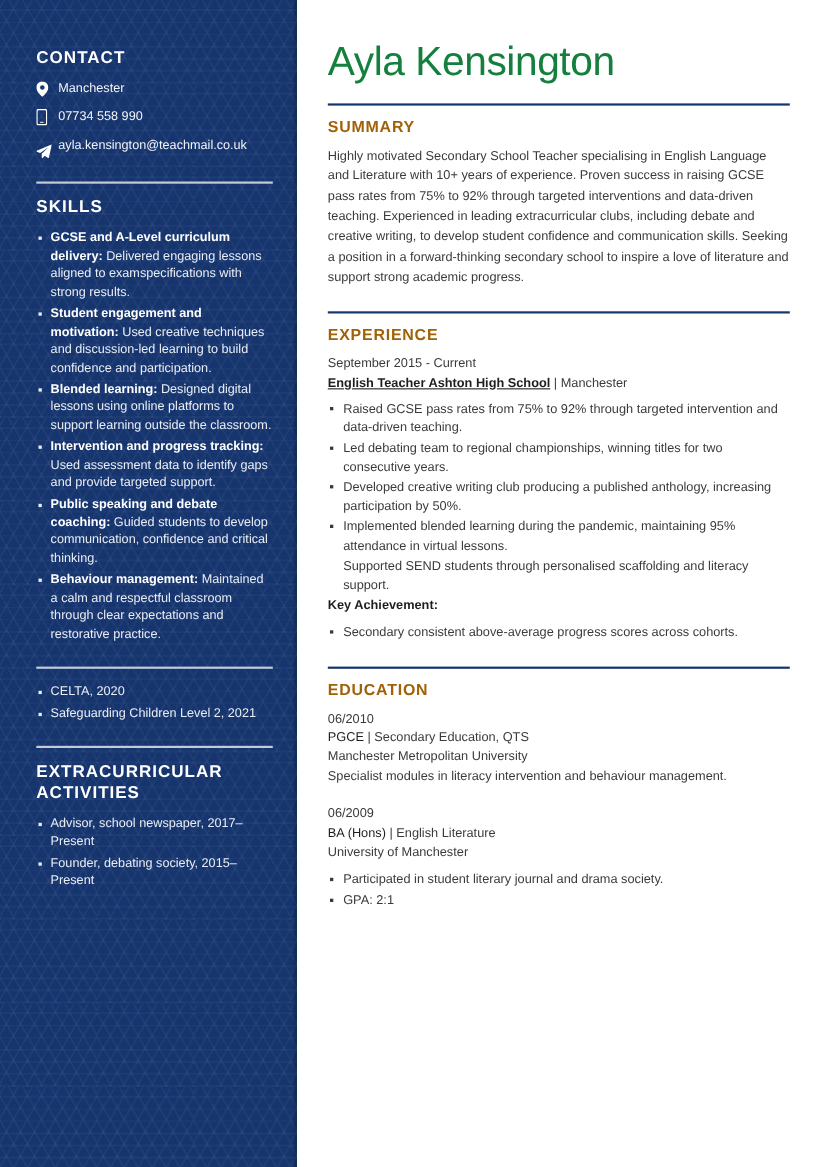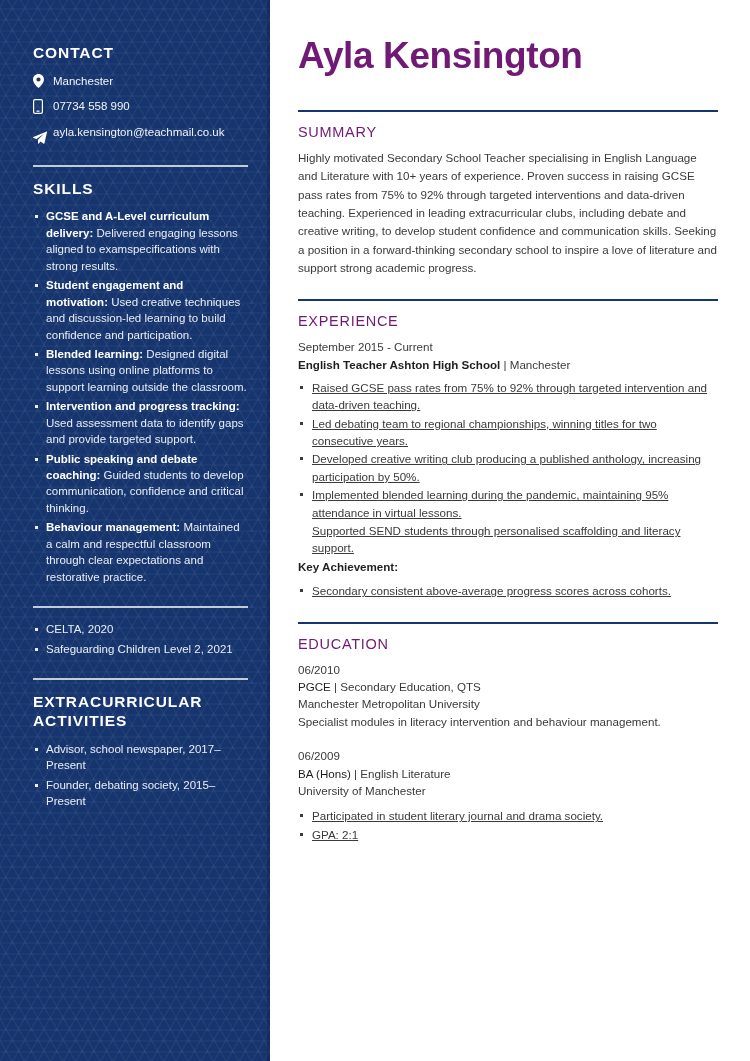--- a/index.html
+++ b/index.html
@@ -115,38 +115,38 @@
     position: absolute;
     left: 270px; top: 0;
     width: 480px;
     height: 1061px;
     padding: 36px 32px 0 28px;
     color: #2e2e2e;
   }
 
   .name {
     font-size: 37px;
-    font-weight: bold;
-    color: #701a75;
+    font-weight: normal;
+    color: #15803d;
     letter-spacing: -0.4px;
     line-height: 1.08;
-    margin-bottom: 34px;
+    margin-bottom: 18px;
   }
 
   .main-rule {
     height: 2px;
     background: #14356e;
     margin-bottom: 12px;
   }
 
   .main-h {
     font-size: 14.5px;
-    font-weight: normal;
+    font-weight: bold;
     letter-spacing: 0.7px;
-    color: #701a75;
+    color: #a16207;
     margin-bottom: 9px;
   }
 
   .para {
     font-size: 11.6px;
     line-height: 1.58;
     color: #3a3a3a;
   }
 
   .sec { margin-bottom: 22px; }
@@ -155,31 +155,30 @@
     font-size: 11.6px;
     line-height: 1.5;
     color: #3a3a3a;
   }
   .job-title {
     font-size: 11.6px;
     line-height: 1.5;
     color: #3a3a3a;
     margin-bottom: 6px;
   }
-  .job-title b { font-weight: bold; color: #1f1f1f; }
+  .job-title b { font-weight: bold; color: #1f1f1f; text-decoration: underline; }
 
   ul.main-list { list-style: none; margin: 0; padding: 0; }
   ul.main-list > li {
     position: relative;
     padding-left: 14px;
     font-size: 11.6px;
     line-height: 1.5;
     color: #3a3a3a;
     margin-bottom: 1px;
-    text-decoration: underline;
   }
   ul.main-list > li::before {
     content: "";
     position: absolute;
     left: 2px; top: 7px;
     width: 3px; height: 3px;
     background: #3a3a3a;
   }
   ul.main-list > li.nobullet { padding-left: 14px; }
   ul.main-list > li.nobullet::before { display: none; }

